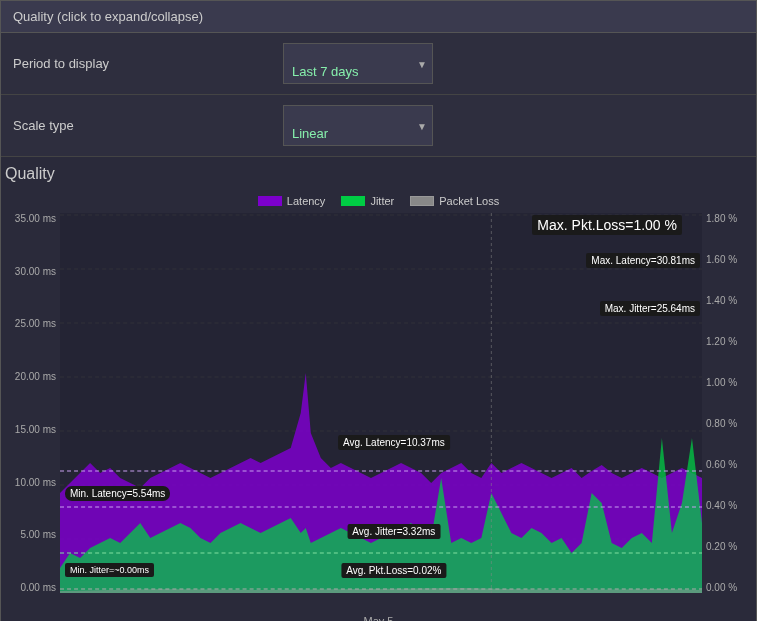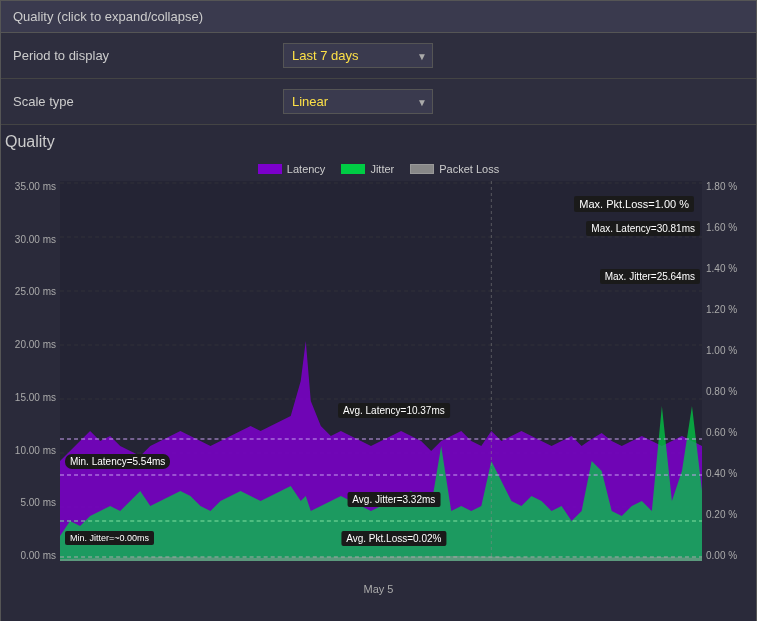--- a/index.html
+++ b/index.html
@@ -33,23 +33,23 @@
       border-bottom: 1px solid #444;
       background: #2e2e3e;
     }
     .control-label {
       width: 270px;
       color: #ccc;
       font-size: 13px;
     }
     .control-select {
       background: #3a3a4e;
-      color: #fde047;
+      color: #86efac;
       border: 1px solid #555;
-      padding: 4px 24px 4px 8px;
+      padding: 20px 24px 4px 8px;
       font-size: 13px;
       appearance: none;
       -webkit-appearance: none;
       position: relative;
       cursor: pointer;
       min-width: 150px;
     }
     .select-wrapper {
       position: relative;
       display: inline-block;
@@ -271,21 +271,21 @@
 
           <line x1="0" y1="340" x2="640" y2="340" stroke="#80e0a0" stroke-dasharray="4,3" stroke-width="1"></line>
 
           <line x1="0" y1="376" x2="640" y2="376" stroke="#aaa" stroke-dasharray="4,3" stroke-width="1"></line>
 
           <line x1="0" y1="294" x2="640" y2="294" stroke="#c8a0f0" stroke-dasharray="4,3" stroke-width="1"></line>
 
           <line x1="430" y1="0" x2="430" y2="380" stroke="#888" stroke-dasharray="3,3" stroke-width="1" opacity="0.5"></line>
         </svg>
 
-        <div class="annotation-box" style="right:8px;top:2px;font-size:11px;margin-top:13px;">Max. Pkt.Loss=1.00 %</div>
+        <div class="annotation-box" style="right:20px;top:2px;font-size:14px;">Max. Pkt.Loss=1.00 %</div>
         <div class="annotation-box" style="right:2px;top:40px;">Max. Latency=30.81ms</div>
         <div class="annotation-box" style="right:2px;top:88px;">Max. Jitter=25.64ms</div>
         <div class="annotation-box" style="left:52%;top:222px;transform:translateX(-50%);">Avg. Latency=10.37ms</div>
         <div class="annotation-box" style="left:5px;top:273px;border-radius:7px;">Min. Latency=5.54ms</div>
         <div class="annotation-box" style="left:52%;top:311px;transform:translateX(-50%);">Avg. Jitter=3.32ms</div>
         <div class="annotation-box" style="left:5px;top:350px;font-size:9px;">Min. Jitter=~0.00ms</div>
         <div class="annotation-box" style="left:52%;top:350px;transform:translateX(-50%);">Avg. Pkt.Loss=0.02%</div>
       </div>
 
       <div class="y-axis-right">

